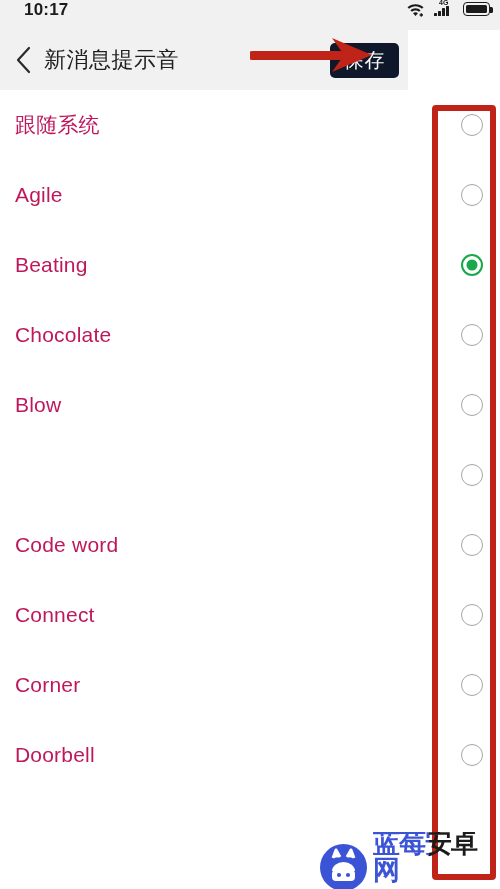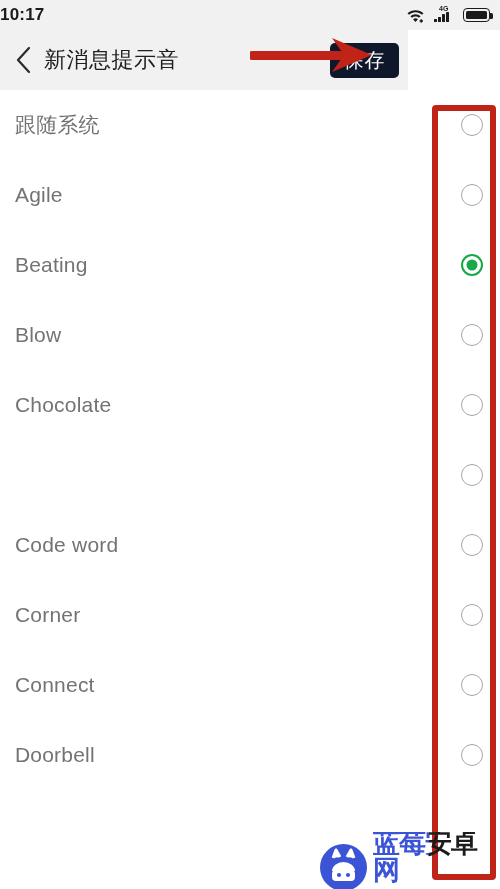--- a/index.html
+++ b/index.html
@@ -7,22 +7,22 @@
     width:500px; height:889px;
     font-family:"Liberation Sans","DejaVu Sans",sans-serif;
     background:#ffffff; overflow:hidden;
   }
   #phone { position:relative; width:500px; height:889px; background:#ffffff; }
 
   
   .statusbar {
     position:absolute; top:0; left:0; width:500px; height:30px;
     background:#f1f1f1;
-    display:flex; align-items:center; justify-content:space-between;
-    padding:0 10px 0 0;
+    display:flex; align-items:flex-start; justify-content:space-between;
+    padding:0 10px 0 24px;
   }
   .clock { font-size:17px; font-weight:bold; color:#1b1b1b; letter-spacing:.2px; }
   .sb-icons { display:flex; align-items:center; gap:9px; }
 
   .wifi-icon { position:relative; width:19px; height:16px; }
   .wifi-icon svg { display:block; }
 
   .signal-wrap { position:relative; width:20px; height:18px; }
   .sig-4g {
     position:absolute; top:-1px; left:5px;
@@ -70,21 +70,21 @@
   
   .list {
     position:absolute; top:90px; left:0; width:500px; height:799px;
     background:#ffffff;
   }
   .row {
     position:relative; height:70px; width:500px;
     display:flex; align-items:center;
   }
   .row-label {
-    position:absolute; left:15px; font-size:21px; color:#737373;
+    position:absolute; left:15px; font-size:21px; color:#be185d;
     letter-spacing:.2px; white-space:nowrap;
   }
   .radio {
     position:absolute; left:461px; top:50%; transform:translateY(-50%);
     width:22px; height:22px; border-radius:50%;
     border:1.6px solid #a6a6a6; background:transparent; cursor:pointer;
   }
   .radio.checked { border-color:#17a84a; border-width:2px; }
   .radio.checked::after {
     content:""; position:absolute; left:50%; top:50%;
@@ -170,40 +170,40 @@
       </div>
       <div class="row">
         <div class="row-label">Agile</div>
         <div class="radio"></div>
       </div>
       <div class="row">
         <div class="row-label">Beating</div>
         <div class="radio checked"></div>
       </div>
       <div class="row">
+        <div class="row-label">Chocolate</div>
+        <div class="radio"></div>
+      </div>
+      <div class="row">
         <div class="row-label">Blow</div>
         <div class="radio"></div>
       </div>
       <div class="row">
-        <div class="row-label">Chocolate</div>
-        <div class="radio"></div>
-      </div>
-      <div class="row">
         <div class="radio"></div>
       </div>
       <div class="row">
         <div class="row-label">Code word</div>
         <div class="radio"></div>
       </div>
       <div class="row">
+        <div class="row-label">Connect</div>
+        <div class="radio"></div>
+      </div>
+      <div class="row">
         <div class="row-label">Corner</div>
-        <div class="radio"></div>
-      </div>
-      <div class="row">
-        <div class="row-label">Connect</div>
         <div class="radio"></div>
       </div>
       <div class="row">
         <div class="row-label">Doorbell</div>
         <div class="radio"></div>
       </div>
     </div>
 
   <div class="anno-box"></div>
   <svg class="anno-arrow" viewBox="0 0 125 34">

